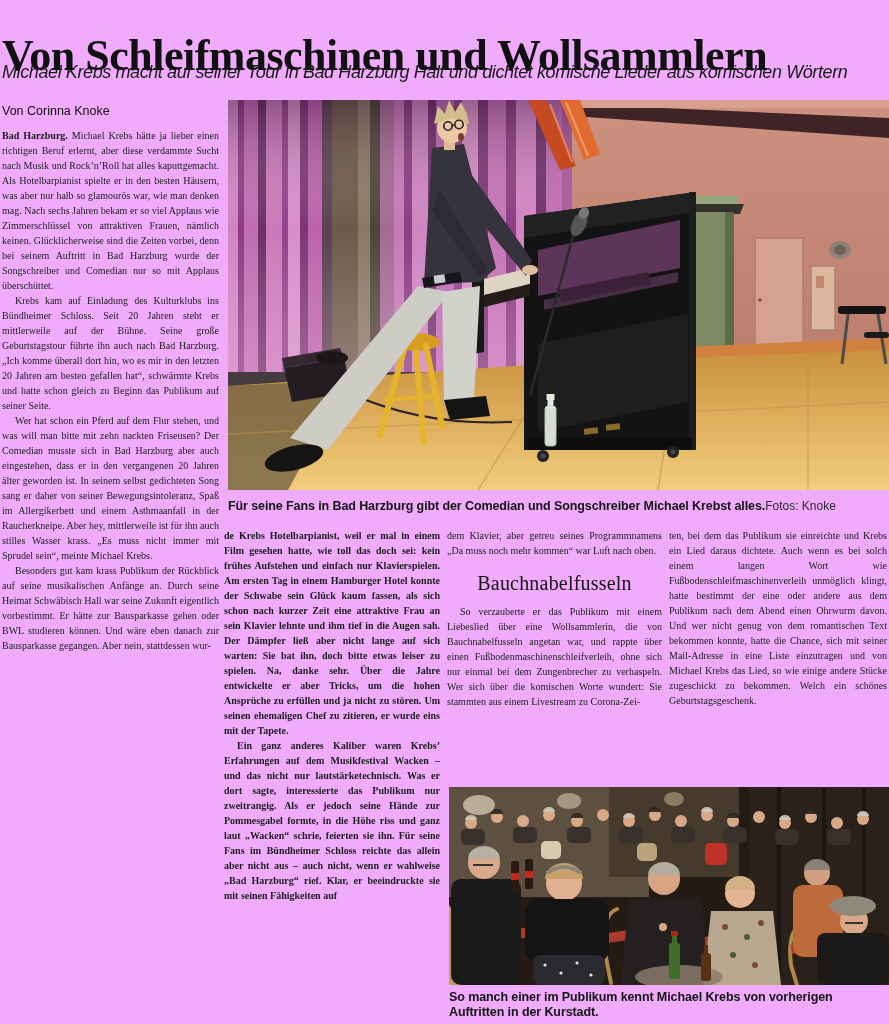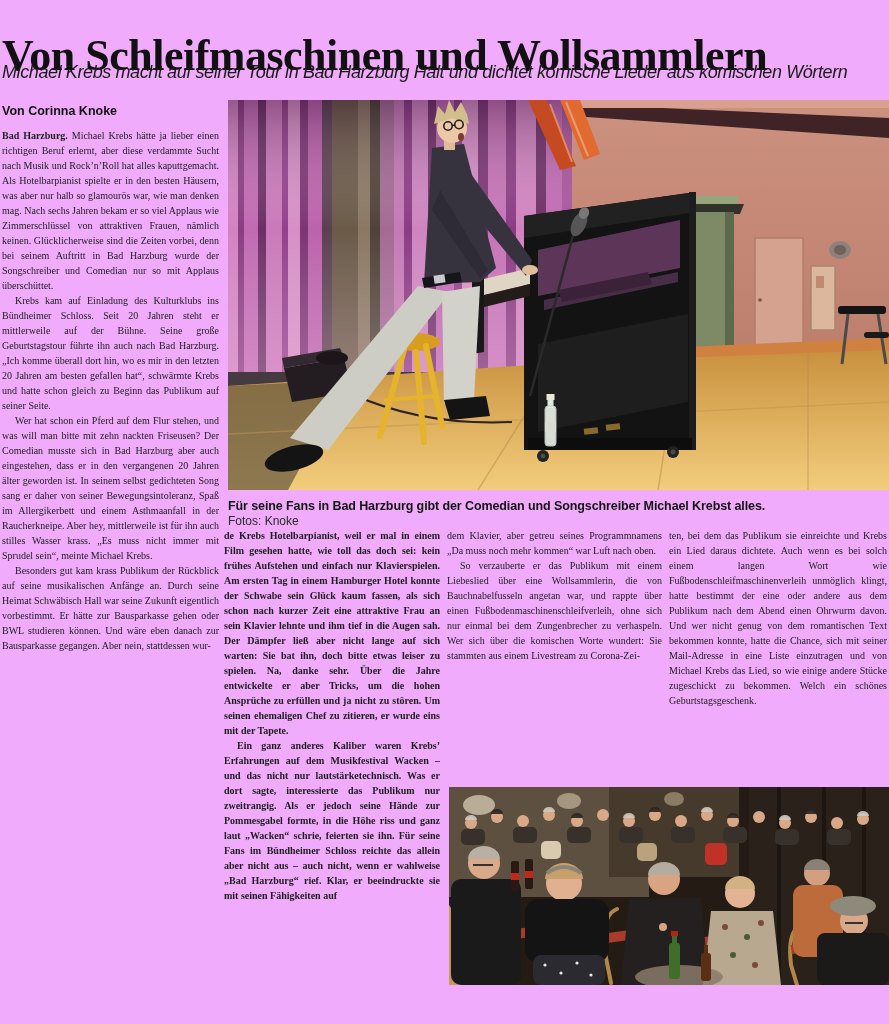--- a/index.html
+++ b/index.html
@@ -7,31 +7,31 @@
         font-family:"Liberation Serif",serif;color:#1b1b1b;}
   .abs{position:absolute;}
 
   .headline{left:2px;top:4px;width:885px;
     font-family:"Liberation Serif",serif;font-weight:bold;font-size:44px;line-height:1.05;
     letter-spacing:-0.5px;color:#111;white-space:nowrap;}
   .subhead{left:2px;top:62px;width:887px;
     font-family:"Liberation Sans",sans-serif;font-size:18px;letter-spacing:-0.4px;
     color:#1a1a1a;white-space:nowrap;font-style:italic;}
   .byline{left:2px;top:104px;width:216px;
-    font-family:"Liberation Sans",sans-serif;font-size:12.5px;font-weight:bold;color:#111;}
+    font-family:"Liberation Sans",sans-serif;font-size:12.5px;font-weight:normal;color:#111;}
 
   .col{overflow:hidden;}
   .col p{margin:0;text-align:justify;font-size:10px;line-height:15px;color:#1c1c1c;
          hyphens:manual;}
   .col p.ind{text-indent:13px;}
   .crosshead{margin:14px 0 9px 0;text-align:center;font-size:20px;font-weight:normal;
              color:#151515;letter-spacing:0.2px;}
 
   .photo{display:block;}
-  .cap-row{display:flex;justify-content:flex-start;align-items:flex-start;flex-direction:column;}
+  .cap-row{display:flex;justify-content:flex-start;align-items:flex-start;}
   .cap{font-family:"Liberation Sans",sans-serif;font-size:12.5px;font-weight:bold;
        letter-spacing:-0.1px;color:#141414;line-height:15px;}
   .credit{font-family:Liberation Sans, sans-serif;font-size:12px;font-weight:normal;
           color:#2a2a2a;line-height:15px;}
 
   #col1{left:2px;top:128px;width:217px;height:894px;}
   #col2{left:224px;top:528px;width:216px;height:496px;font-weight:bold;}
   #col3{left:447px;top:528px;width:215px;height:258px;}
   #col4{left:669px;top:528px;width:218px;height:496px;}
 
@@ -230,20 +230,21 @@
     <p class="ind">Besonders gut kam krass Publikum der Rückblick auf seine musikalischen Anfänge an. Durch seine Heimat Schwäbisch Hall war seine Zukunft eigentlich vorbestimmt. Er hätte zur Bausparkasse gehen oder BWL studieren können. Und wäre eben danach zur Bausparkasse gegangen. Aber nein, stattdessen wur-</p>
   </div>
 
   <div id="col2" class="abs col">
     <p>de Krebs Hotelbarpianist, weil er mal in einem Film gesehen hatte, wie toll das doch sei: kein frühes Aufstehen und einfach nur Klavierspielen. Am ersten Tag in einem Hamburger Hotel konnte der Schwabe sein Glück kaum fassen, als sich schon nach kurzer Zeit eine attraktive Frau an sein Klavier lehnte und ihm tief in die Augen sah. Der Dämpfer ließ aber nicht lange auf sich warten: Sie bat ihn, doch bitte etwas leiser zu spielen. Na, danke sehr. Über die Jahre entwickelte er aber Tricks, um die hohen Ansprüche zu erfüllen und ja nicht zu stören. Um seinen ehemaligen Chef zu zitieren, er wurde eins mit der Tapete.</p>
     <p class="ind">Ein ganz anderes Kaliber waren Krebs’ Erfahrungen auf dem Musikfestival Wacken – und das nicht nur lautstärketechnisch. Was er dort sagte, interessierte das Publikum nur zweitrangig. Als er jedoch seine Hände zur Pommesgabel formte, in die Höhe riss und ganz laut „Wacken“ schrie, feierten sie ihn. Für seine Fans im Bündheimer Schloss reichte das allein aber nicht aus – auch nicht, wenn er wahlweise „Bad Harzburg“ rief. Klar, er beeindruckte sie mit seinen Fähigkeiten auf</p>
   </div>
 
   <div id="col3" class="abs col">
     <p>dem Klavier, aber getreu seines Programmnamens „Da muss noch mehr kommen“ war Luft nach oben.</p>
+    <h3 class="crosshead">Bauchnabelfusseln</h3>
     <p class="ind">So verzauberte er das Publikum mit einem Liebeslied über eine Wollsammlerin, die von Bauchnabelfusseln angetan war, und rappte über einen Fußbodenmaschinenschleifverleih, ohne sich nur einmal bei dem Zungenbrecher zu verhaspeln. Wer sich über die komischen Worte wundert: Sie stammten aus einem Livestream zu Corona-Zei-</p>
   </div>
 
   <div id="col4" class="abs col">
     <p>ten, bei dem das Publikum sie einreichte und Krebs ein Lied daraus dichtete. Auch wenn es bei solch einem langen Wort wie Fußbodenschleifmaschinenverleih unmöglich klingt, hatte bestimmt der eine oder andere aus dem Publikum nach dem Abend einen Ohrwurm davon. Und wer nicht genug von dem romantischen Text bekommen konnte, hatte die Chance, sich mit seiner Mail-Adresse in eine Liste einzutragen und von Michael Krebs das Lied, so wie einige andere Stücke zugeschickt zu bekommen. Welch ein schönes Geburtstagsgeschenk.</p>
   </div>
 
   <svg id="photo-audience" class="abs photo" viewBox="0 0 440 198" aria-hidden="true">
     <rect x="0" y="0" width="440" height="198" fill="#241b14"></rect>
     <g>
@@ -381,14 +382,15 @@
       </g>
       <g>
         <rect x="62" y="74" width="8" height="30" rx="2" fill="#2a1812"></rect>
         <rect x="62" y="86" width="8" height="7" fill="#c1281c"></rect>
         <rect x="76" y="72" width="8" height="30" rx="2" fill="#2a1812"></rect>
         <rect x="76" y="84" width="8" height="7" fill="#c1281c"></rect>
       </g>
     </g>
   </svg>
 
+  <div id="caption-audience" class="abs cap">So manch einer im Publikum kennt Michael Krebs von vorherigen Auftritten in der Kurstadt.</div>
 
 </div>
 
 </body></html>

